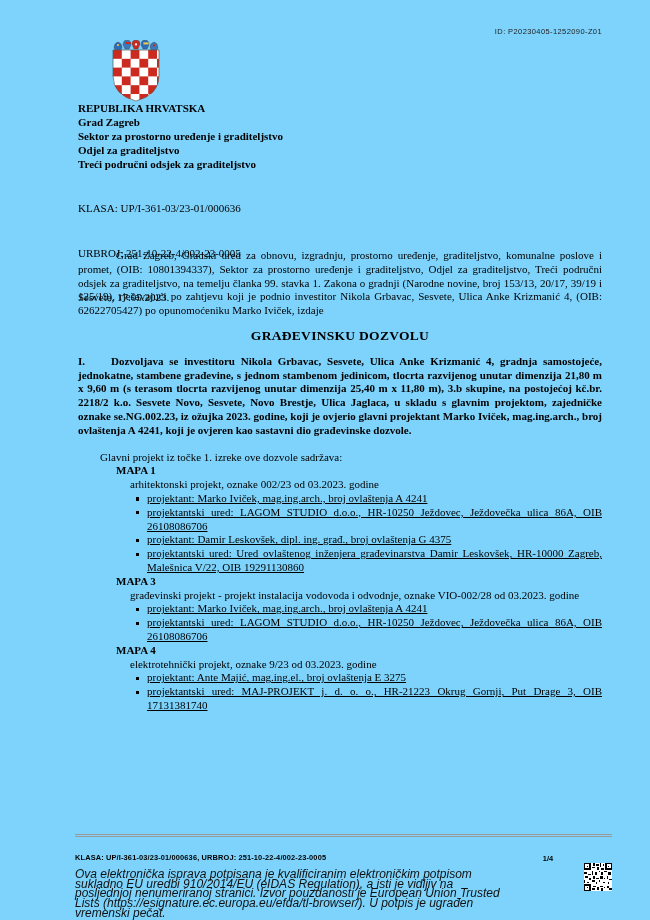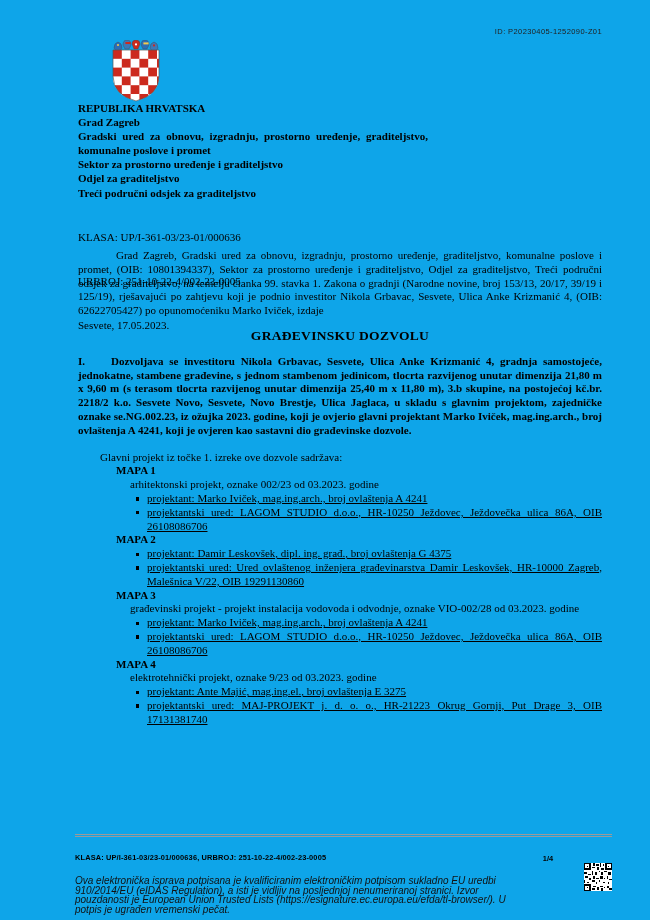--- a/index.html
+++ b/index.html
@@ -1,19 +1,19 @@
 <!DOCTYPE html>
 <html><head>
 <meta charset="utf-8">
 <style>
   html,body{margin:0;padding:0;background:#ffffff;}
   .doc{
     position:relative;
     width:650px;height:920px;
-    background:#0ea5e9;
+    background:#7dd3fc;
     font-family:"Liberation Serif", serif;
     color:#000;
     overflow:hidden;
   }
   .doc-id{
     position:absolute;top:27px;right:48px;
     font-family:"Liberation Sans", sans-serif;
     font-size:7.5px;letter-spacing:.4px;color:#222;
   }
   .coat{position:absolute;top:40px;left:112px;}
@@ -45,21 +45,21 @@
     width:3.2px; height:3.2px; background:#000;
   }
   .footer{
     position:absolute; left:75px; top:834px; width:537px;
     border-top:3px double #9a9a9a; padding-top:16px;
     font-family:"Liberation Sans", sans-serif;
     display:flex; align-items:flex-start;
   }
   .footer-main{ width:437px; }
   .f-klasa{ font-weight:bold; font-size:7.4px; letter-spacing:.15px; }
-  .f-legal{ font-style:italic; font-size:10px; line-height:9.7px; margin-top:14px; color:#111; }
+  .f-legal{ font-style:italic; font-size:12px; line-height:9.7px; margin-top:8px; color:#111; }
   .f-page{ width:72px; text-align:center; font-size:7.4px; font-weight:bold; padding-top:1px;}
   .f-qr{ margin-top:9px; }
 </style>
 </head>
 <body>
 
 <div class="doc">
 
   <div class="doc-id">ID: P20230405-1252090-Z01</div>
 
@@ -88,21 +88,20 @@
       </g>
 
       <path d="M1,10 H47 V36 Q47,55 24,61 Q1,55 1,36 Z" fill="#ffffff"></path>
       <path d="M1,10 H47 V36 Q47,55 24,61 Q1,55 1,36 Z" fill="url(#chk)" stroke="#555" stroke-width="0.7"></path>
     </svg>
   </div>
 
   <div class="header-block">
     <div>REPUBLIKA HRVATSKA</div>
     <div>Grad Zagreb</div>
-    <div class="office">Gradski ured za obnovu, izgradnju, prostorno uređenje, graditeljstvo, komunalne poslove i promet</div>
     <div>Sektor za prostorno uređenje i graditeljstvo</div>
     <div>Odjel za graditeljstvo</div>
     <div>Treći područni odsjek za graditeljstvo</div>
     <div class="plain">KLASA: UP/I-361-03/23-01/000636</div>
     <div class="plain">URBROJ: 251-10-22-4/002-23-0005</div>
     <div class="plain">Sesvete, 17.05.2023.</div>
   </div>
 
   <div class="content">
 
@@ -114,21 +113,20 @@
 
     <div class="lead">Glavni projekt iz točke 1. izreke ove dozvole sadržava:</div>
 
     <div class="mapa-name">MAPA 1</div>
     <div class="mapa-title"><b>arhitektonski projekt</b><span>, oznake 002/23 od 03.2023. godine</span></div>
     <ul class="bullets">
       <li>projektant: Marko Iviček, mag.ing.arch., broj ovlaštenja A 4241</li>
       <li>projektantski ured: LAGOM STUDIO d.o.o., HR-10250 Ježdovec, Ježdovečka ulica 86A, OIB 26108086706</li>
     </ul>
 
-    <div class="mapa-name">MAPA 2</div>
     <ul class="bullets">
       <li>projektant: Damir Leskovšek, dipl. ing. građ., broj ovlaštenja G 4375</li>
       <li>projektantski ured: Ured ovlaštenog inženjera građevinarstva Damir Leskovšek, HR-10000 Zagreb, Malešnica V/22, OIB 19291130860</li>
     </ul>
 
     <div class="mapa-name">MAPA 3</div>
     <div class="mapa-title"><b>građevinski projekt - projekt instalacija vodovoda i odvodnje</b><span>, oznake VIO-002/28 od 03.2023. godine</span></div>
     <ul class="bullets">
       <li>projektant: Marko Iviček, mag.ing.arch., broj ovlaštenja A 4241</li>
       <li>projektantski ured: LAGOM STUDIO d.o.o., HR-10250 Ježdovec, Ježdovečka ulica 86A, OIB 26108086706</li>

